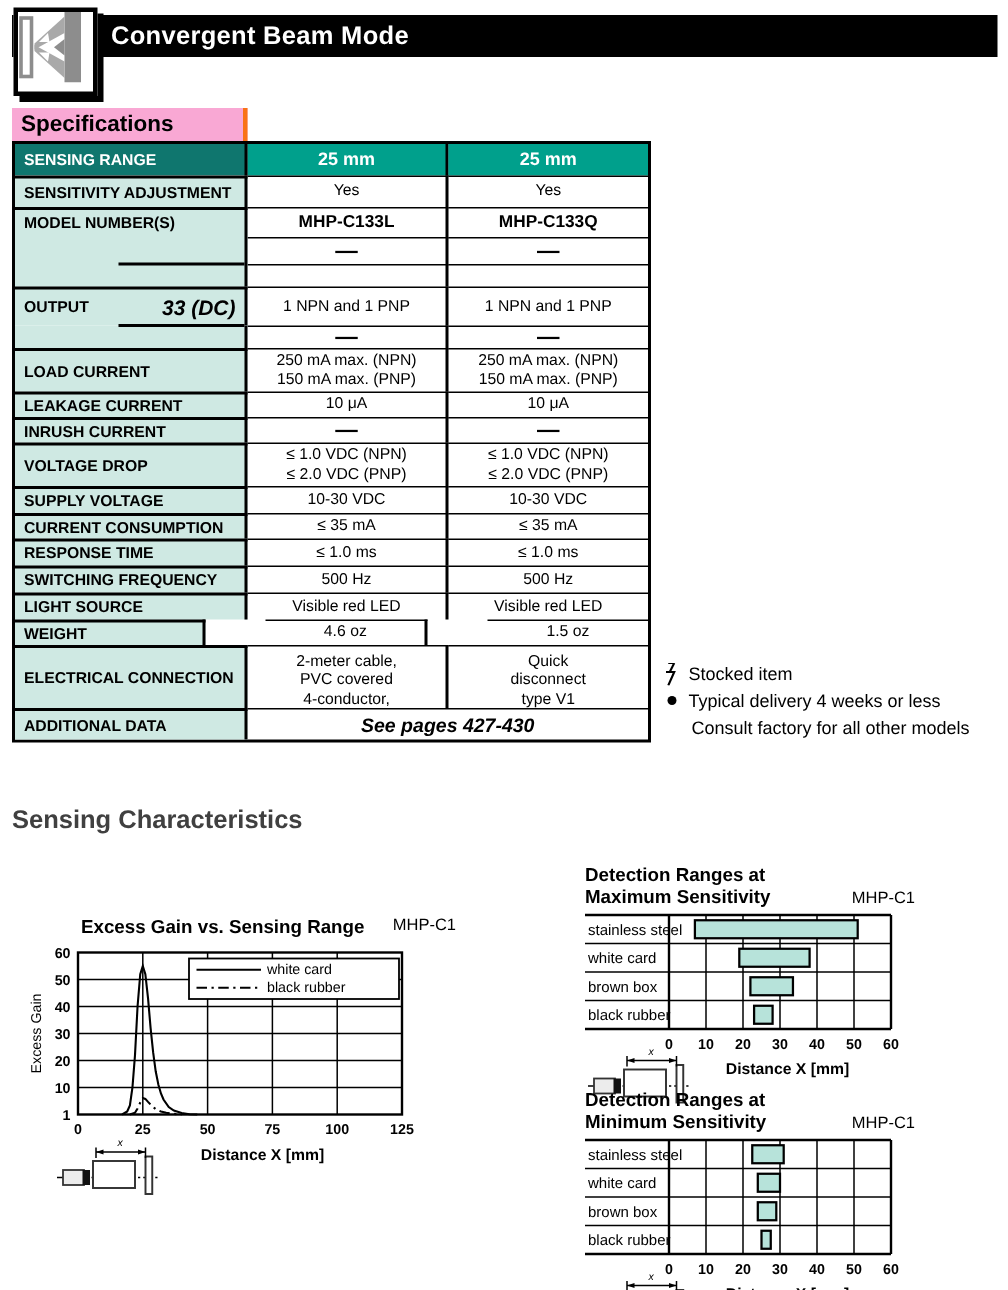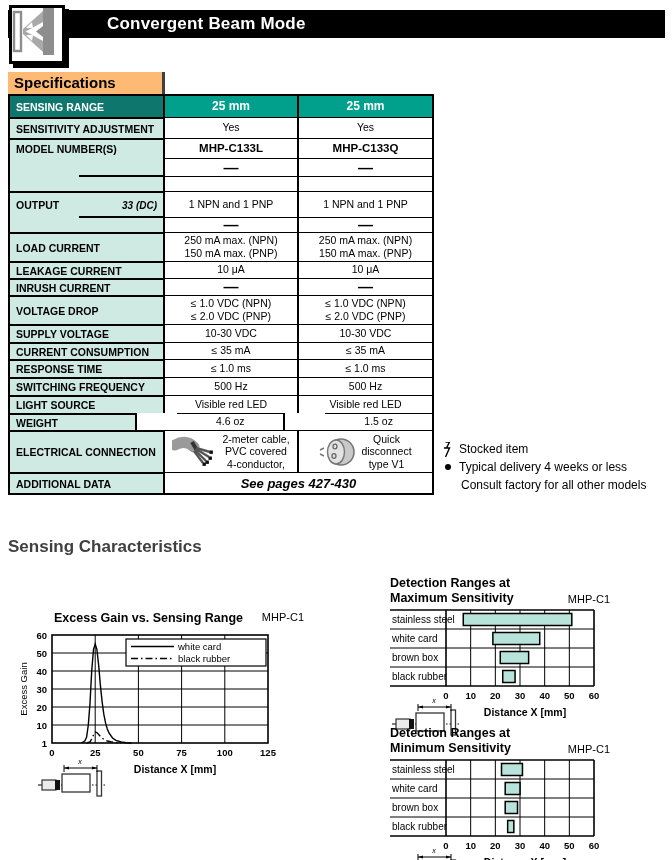--- a/index.html
+++ b/index.html
@@ -1,44 +1,44 @@
 <!DOCTYPE html>
 <html><head>
 <meta charset="utf-8">
 <style>
   html,body{margin:0;padding:0;}
   body{width:672px;height:860px;position:relative;background:#fff;
        font-family:"Liberation Sans","DejaVu Sans",sans-serif;color:#000;overflow:hidden;}
 
   
   .title-bar{position:absolute;left:8px;right:7px;top:10px;height:28px;background:#000;}
-  .title-bar .t{color:#fff;font-weight:bold;font-size:17px;line-height:28px;padding-left:99px;letter-spacing:.2px;}
+  .title-bar .t{color:#fff;font-weight:bold;font-size:17px;line-height:28px;padding-left:66px;letter-spacing:.2px;}
   .mode-icon-box{position:absolute;left:9px;top:5px;width:50px;height:53px;background:#fff;
        border:3px solid #000;box-shadow:4px 4px 0 #000;z-index:5;}
 
   
-  .spec-head{position:absolute;left:8px;top:72px;width:157px;height:22px;background:#fdba74;
-       border-right:3px solid #404040;box-sizing:border-box;font-weight:bold;font-size:15px;
+  .spec-head{position:absolute;left:8px;top:72px;width:157px;height:22px;background:#f9a8d4;
+       border-right:3px solid #f97316;box-sizing:border-box;font-weight:bold;font-size:15px;
        line-height:21px;padding-left:6px;}
   .spec-table{position:absolute;left:8px;top:94px;width:422px;border:2px solid #000;background:#fff;}
   .trow{display:flex;}
   .tlabel{width:155px;box-sizing:border-box;background:#cfe9e3;border-right:2px solid #000;
        font-weight:bold;font-size:10.5px;display:flex;align-items:center;justify-content:space-between;
        padding:0 6px;position:relative;}
   .tlabel.lt{border-top:2px solid #000;}
   .plink{position:absolute;top:-1px;right:0;width:55%;height:2px;background:#000;}
   .tval{width:134px;box-sizing:border-box;border-right:2px solid #000;display:flex;flex-direction:column;
        align-items:center;justify-content:center;font-size:10.5px;text-align:center;line-height:1.25;}
   .tval:last-child{border-right:none;width:133px;}
   .tval.vt{border-top:1px solid #000;}
   .trow.teal .tlabel{background:#0f766e;color:#fff;border-top:none;}
   .trow.teal .tval{background:#00a08c;color:#fff;font-weight:bold;font-size:12px;}
   .bcell{font-weight:bold;font-size:11.5px;}
   .dash{font-weight:bold;font-size:15px;line-height:10px;}
-  .conn{flex-direction:row;gap:4px;justify-content:center;}
+  .conn{flex-direction:column;gap:4px;justify-content:center;}
   .conn .txt{font-size:10.5px;line-height:1.18;text-align:center;}
   .tspan{width:267px;box-sizing:border-box;display:flex;align-items:center;justify-content:center;
        font-weight:bold;font-style:italic;font-size:13px;border-top:1px solid #000;}
 
   
   .notes{position:absolute;left:444px;top:440px;width:225px;font-size:12px;line-height:18px;}
   .note-line{display:flex;align-items:center;gap:7px;}
   .note-line .ind{width:10px;flex:0 0 10px;}
 
   
@@ -102,21 +102,21 @@
       <div class="tlabel">
         <span></span>
         <div class="plink"></div>
       </div>
       <div class="tval vt"></div>
       <div class="tval vt"></div>
     </div>
     <div class="trow" style="height: 26px;">
       <div class="tlabel lt">
         <span>OUTPUT</span>
-        <span style="font-style: italic; font-size: 10px;">33 (DC)</span>
+        <span style="font-style: italic; font-size: 14px;">33 (DC)</span>
       </div>
       <div class="tval vt">1 NPN and 1 PNP</div>
       <div class="tval vt">1 NPN and 1 PNP</div>
     </div>
     <div class="trow" style="height: 15px;">
       <div class="tlabel">
         <span></span>
         <div class="plink"></div>
       </div>
       <div class="tval vt dash">—</div>

